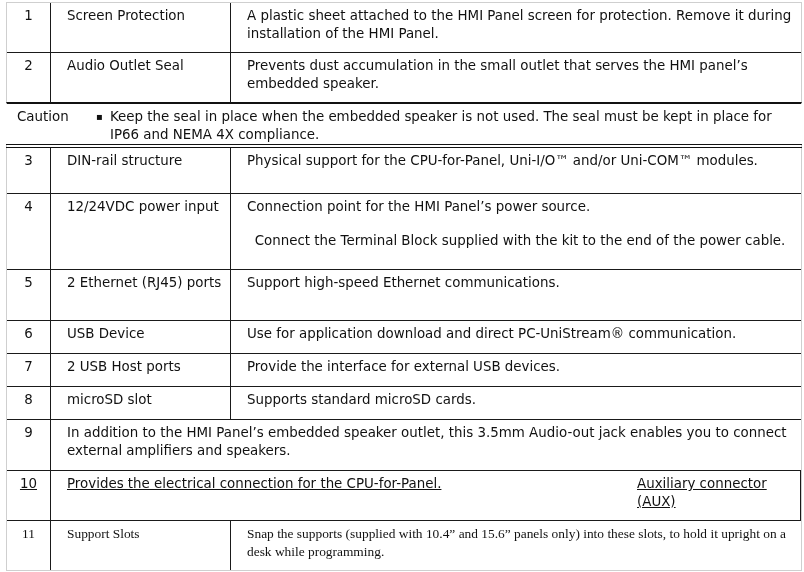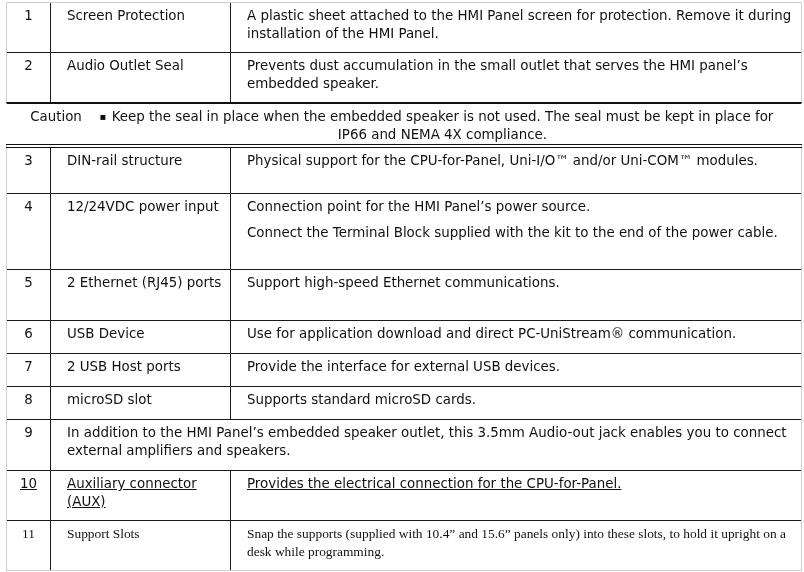--- a/index.html
+++ b/index.html
@@ -51,21 +51,22 @@
     }
     .c-desc {
       flex: 1;
       padding-left: 16px;
       padding-right: 8px;
     }
     .c-desc p {
       margin: 0;
     }
     .c-desc p + p {
-      margin-top: 8px;
+      margin-top: 16px;
+      text-align: center;
     }
     .caution {
       display: flex;
       border-top: 2px solid #111111;
       margin-top: -1px;
       padding: 4px 0 0 0;
       height: 42px;
       box-sizing: border-box;
     }
     .caution-label {
@@ -104,21 +105,21 @@
   </div>
 
   <div class="row" style="height:50px;border-bottom:none;">
     <div class="cell c-num">2</div>
     <div class="cell c-name">Audio Outlet Seal</div>
     <div class="cell c-desc">
       <p>Prevents dust accumulation in the small outlet that serves the HMI panel’s embedded speaker.</p>
     </div>
   </div>
 
-  <div class="caution" style="margin-left:-1px;margin-right:-1px;border-left:1px solid #fff;border-right:1px solid #fff;text-align:center;">
+  <div class="caution" style="margin-left:-1px;margin-right:-1px;border-left:1px solid #fff;border-right:1px solid #fff;">
     <div class="caution-label">Caution</div>
     <div class="caution-body">
       <span class="bullet">▪</span>
       <span>Keep the seal in place when the embedded speaker is not used.  The seal must be kept in place for IP66 and NEMA 4X compliance.</span>
     </div>
   </div>
   <div class="double-rule" style="margin-left:-1px;margin-right:-1px;"></div>
 
   <div class="row" style="height:45px;">
     <div class="cell c-num">3</div>
@@ -171,24 +172,24 @@
 
   <div class="row" style="height:50px;">
     <div class="cell c-num">9</div>
     <div class="cell c-desc">
       <p>In addition to the HMI Panel’s embedded speaker outlet, this 3.5mm Audio-out jack enables you to connect external amplifiers and speakers.</p>
     </div>
   </div>
 
   <div class="row" style="height:49px;text-decoration:underline;">
     <div class="cell c-num">10</div>
-    <div class="cell c-name">Auxiliary connector (AUX)</div>
     <div class="cell c-desc">
       <p>Provides the electrical connection for the CPU-for-Panel.</p>
     </div>
+    <div class="cell c-name">Auxiliary connector (AUX)</div>
   </div>
 
   <div class="row last" style="height:49px;">
     <div class="cell c-num">11</div>
     <div class="cell c-name">Support Slots</div>
     <div class="cell c-desc">
       <p>Snap the supports (supplied with 10.4” and 15.6” panels only) into these slots, to hold it upright on a desk while programming.</p>
     </div>
   </div>
 

